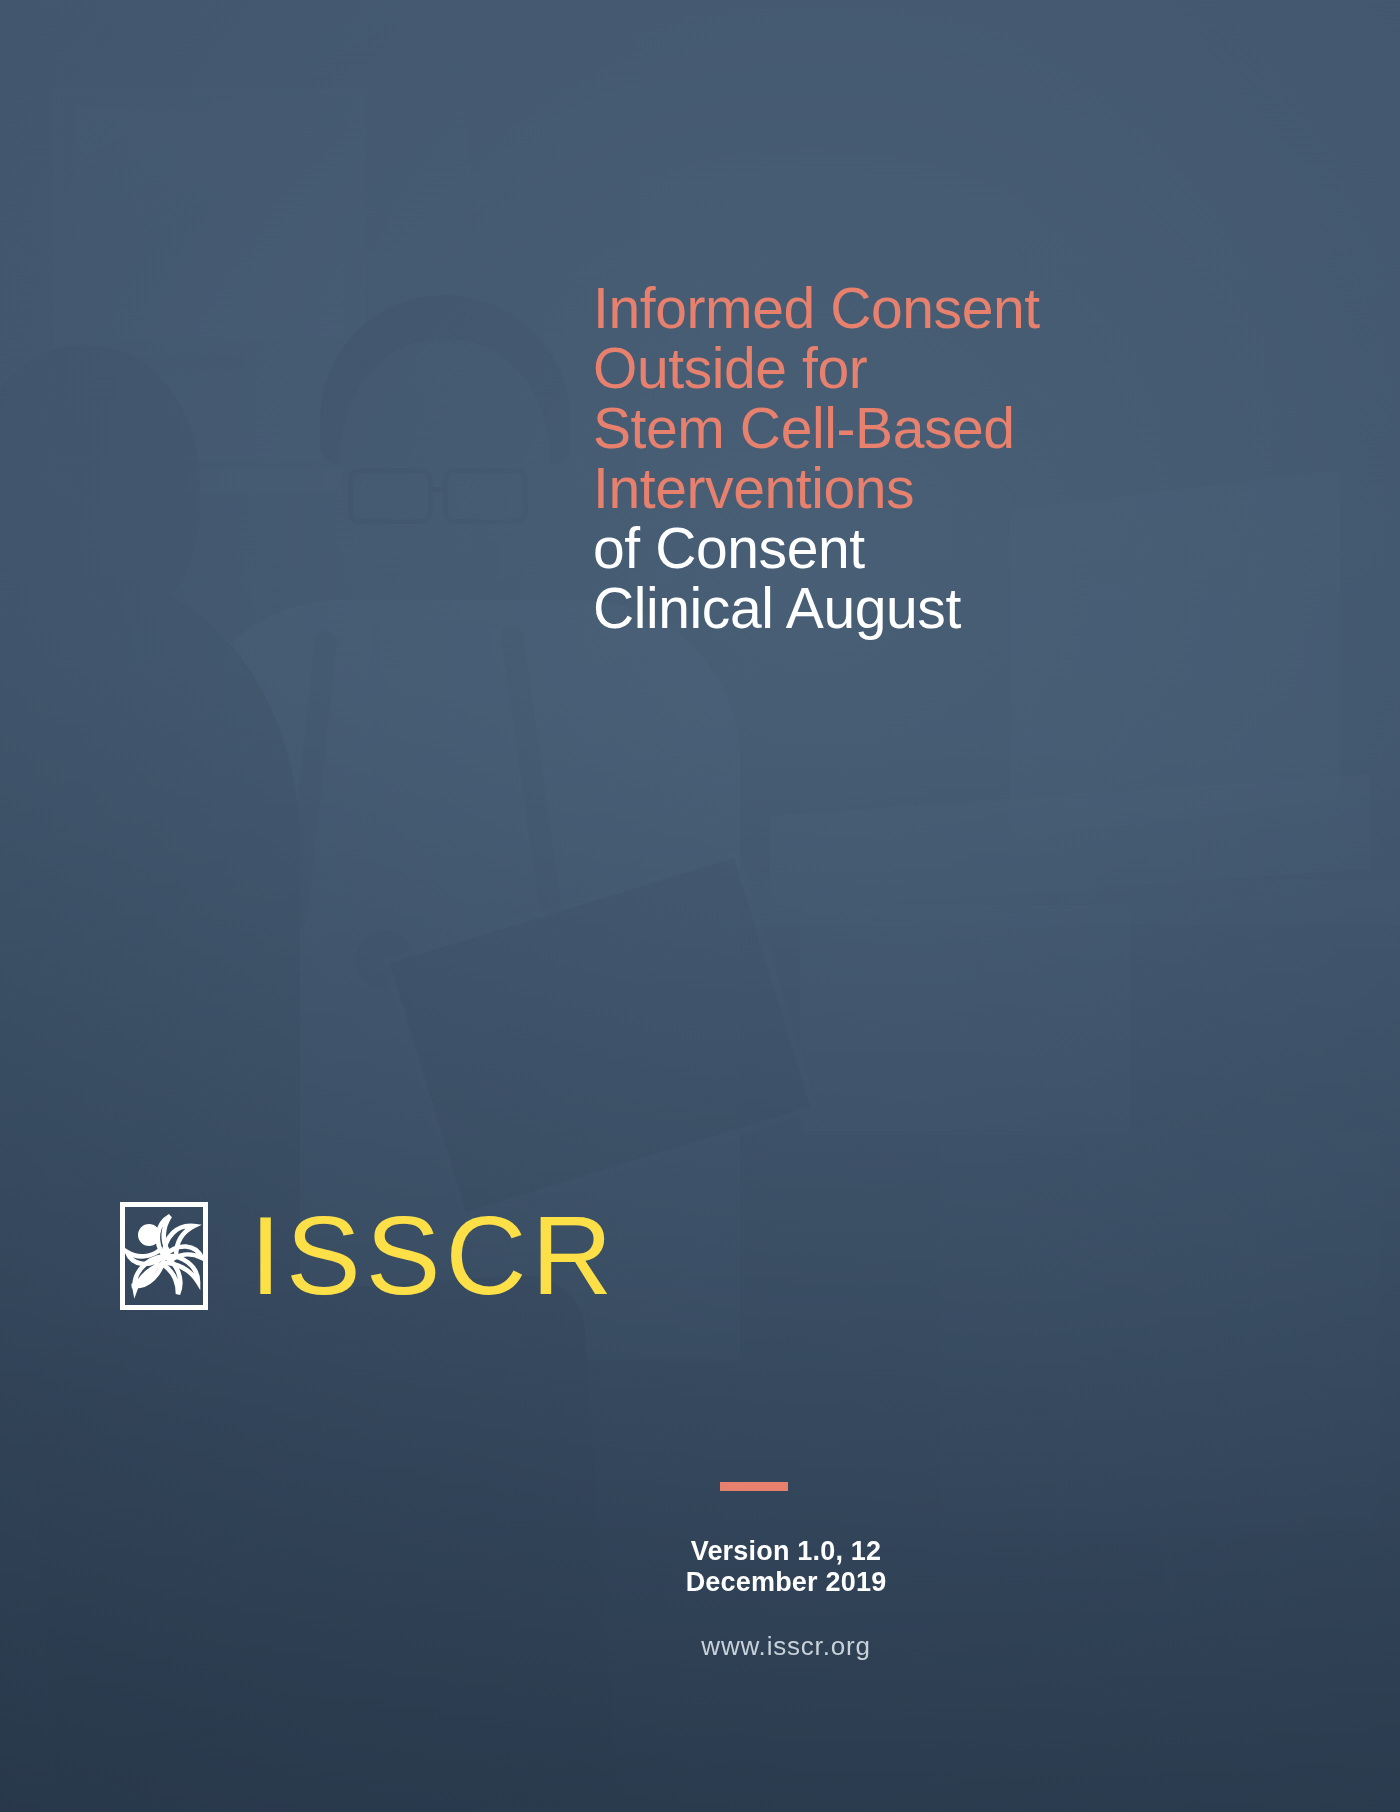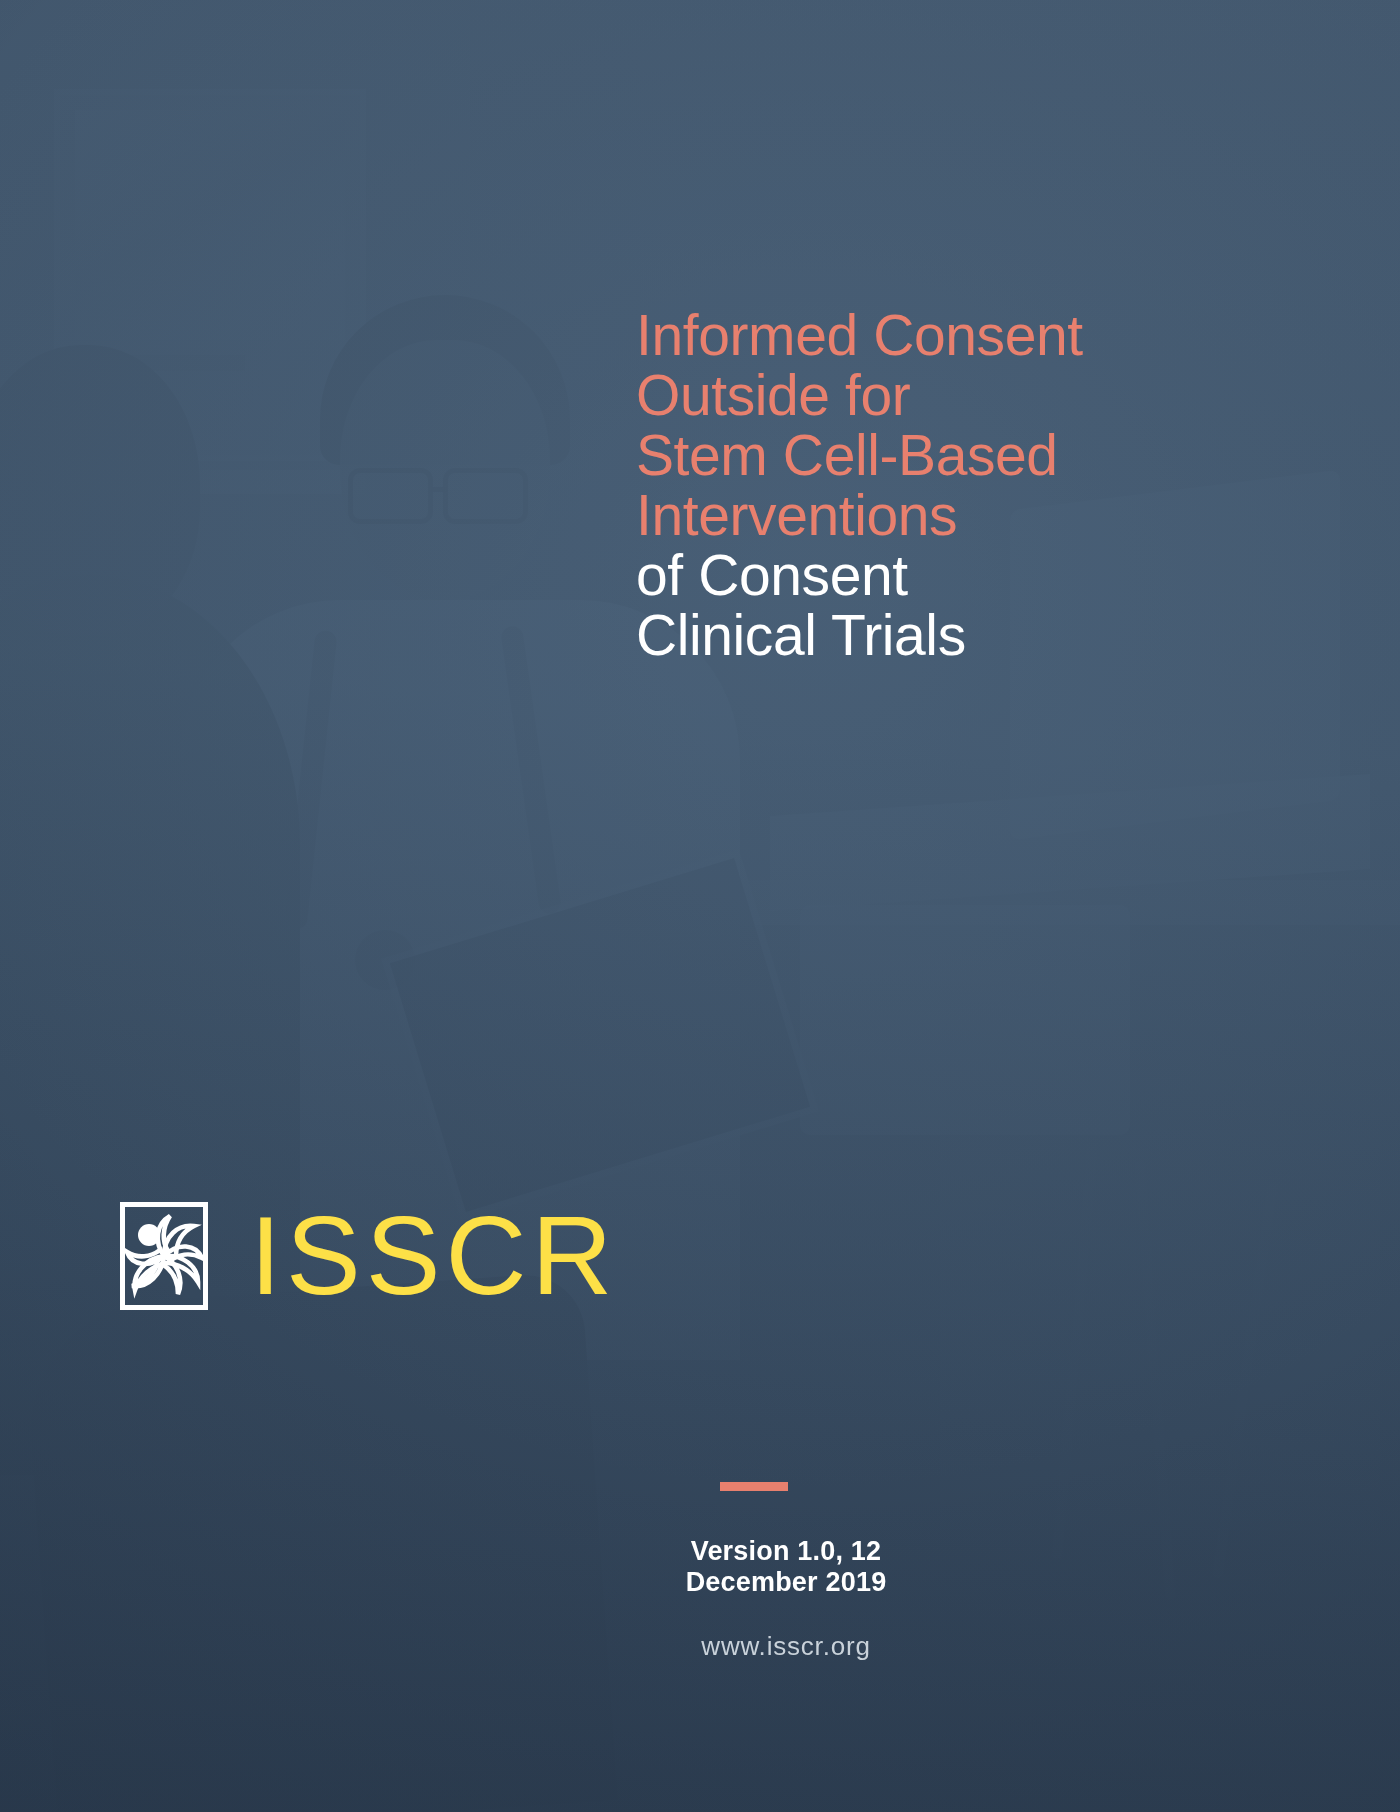--- a/index.html
+++ b/index.html
@@ -116,24 +116,23 @@
     position:absolute; inset:0;
     background:
       radial-gradient(145% 105% at 58% 32%, rgba(90,116,142,.30) 0%, rgba(37,52,70,.00) 48%, rgba(28,41,57,.45) 100%);
   }
 
   
   .content { position:absolute; inset:0; }
 
   .title-block {
     position:absolute;
-    left:636px;
+    left:593px;
     top:278px;
     width:700px;
-    margin-top:27px;
   }
   .title-line {
     font-size:57px;
     line-height:60px;
     font-weight:300;
     letter-spacing:-0.4px;
     white-space:nowrap;
   }
   .title-line.accent { color:#e8806e; }
   .title-line.light  { color:#ffffff; }
@@ -230,21 +229,21 @@
   <div class="vignette"></div>
 
   <div class="content">
 
     <div class="title-block">
       <div class="title-line accent">Informed Consent</div>
       <div class="title-line accent">Outside for</div>
       <div class="title-line accent">Stem Cell-Based</div>
       <div class="title-line accent">Interventions</div>
       <div class="title-line light">of Consent</div>
-      <div class="title-line light">Clinical Trials</div>
+      <div class="title-line light">Clinical August</div>
     </div>
 
     <div class="logo-lockup">
       <svg class="logo-mark" viewBox="0 0 88 108">
         <rect x="2.5" y="2.5" width="83" height="103" fill="none" stroke="#ffffff" stroke-width="5"></rect>
         <g fill="none" stroke="#ffffff" stroke-width="4.6" stroke-linecap="round">
           <path d="M44 54 C44 34, 58 22, 74 24 C62 30, 56 40, 56 54"></path>
           <path d="M44 54 C58 40, 76 42, 82 56 C70 50, 58 52, 49 60"></path>
           <path d="M44 54 C58 62, 64 78, 58 92 C58 78, 52 68, 42 62"></path>
           <path d="M44 54 C30 66, 12 64, 7 50 C18 57, 31 55, 40 48"></path>

